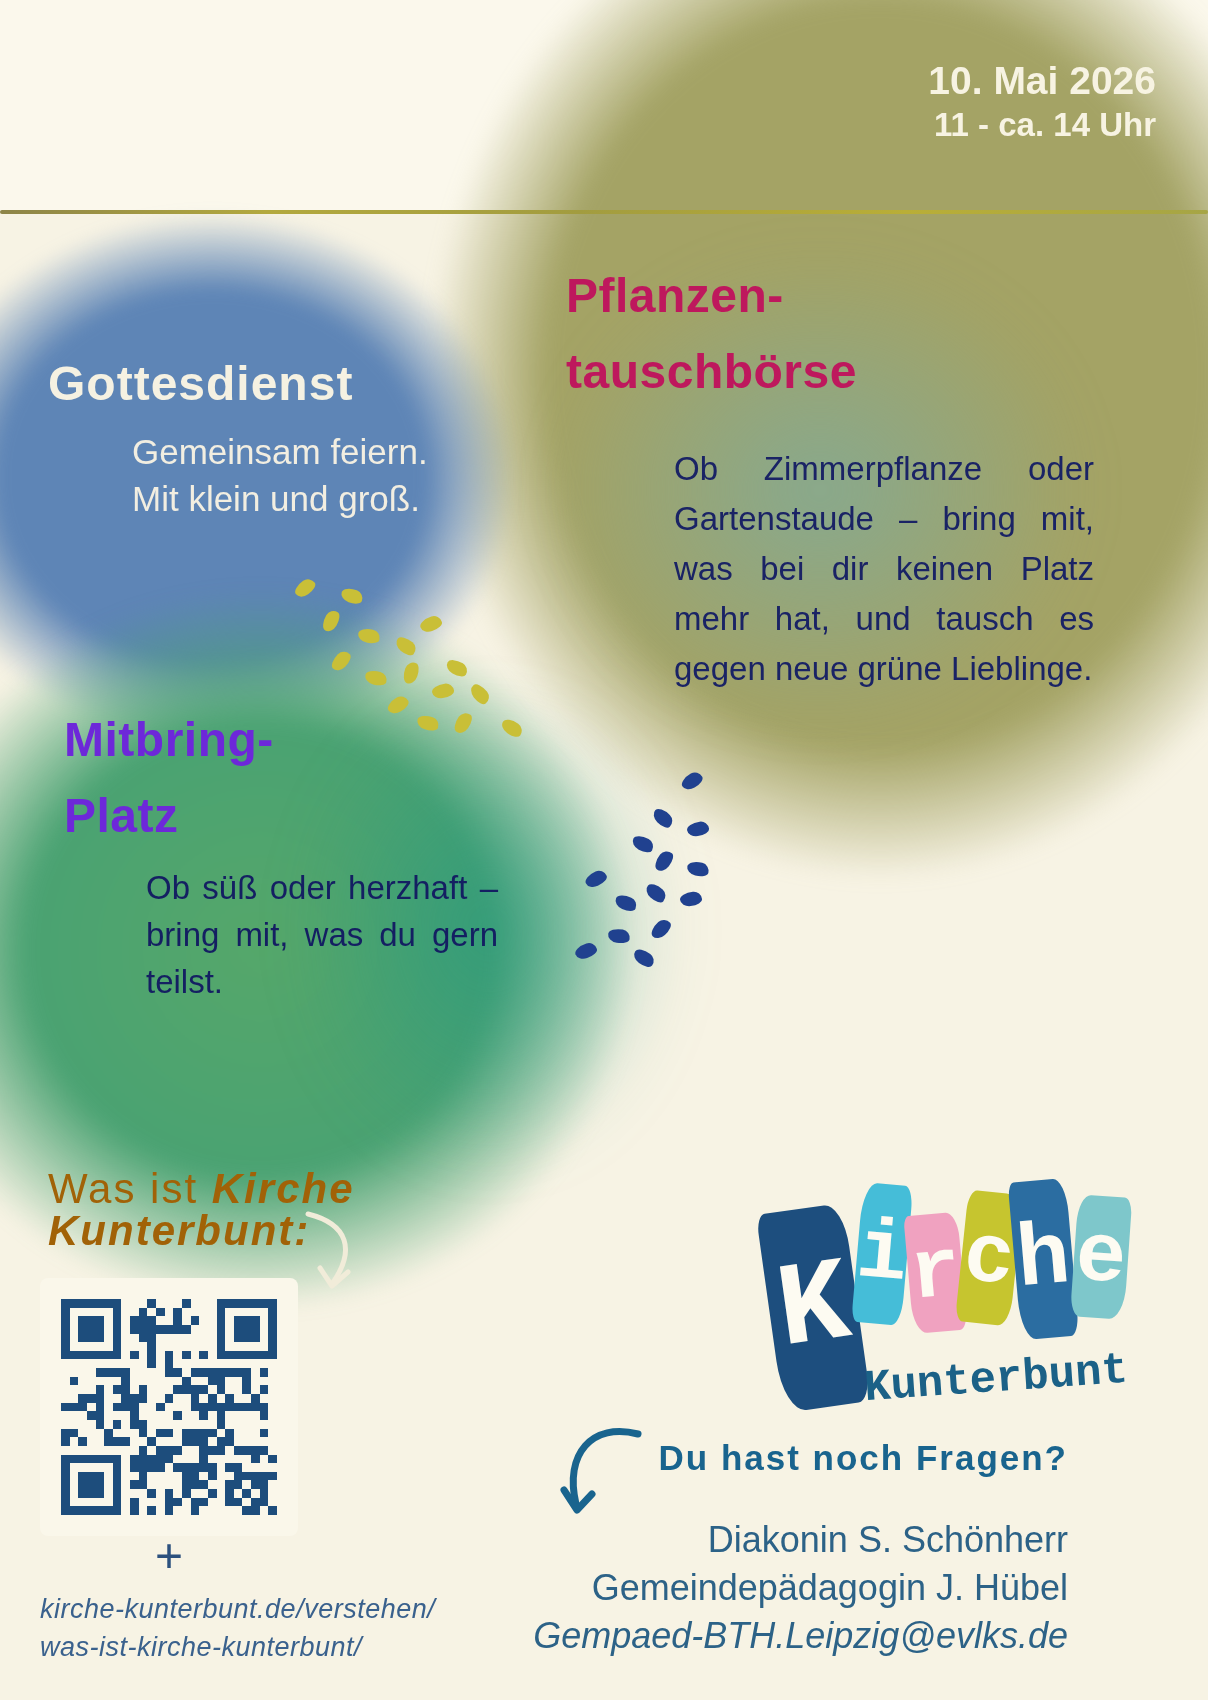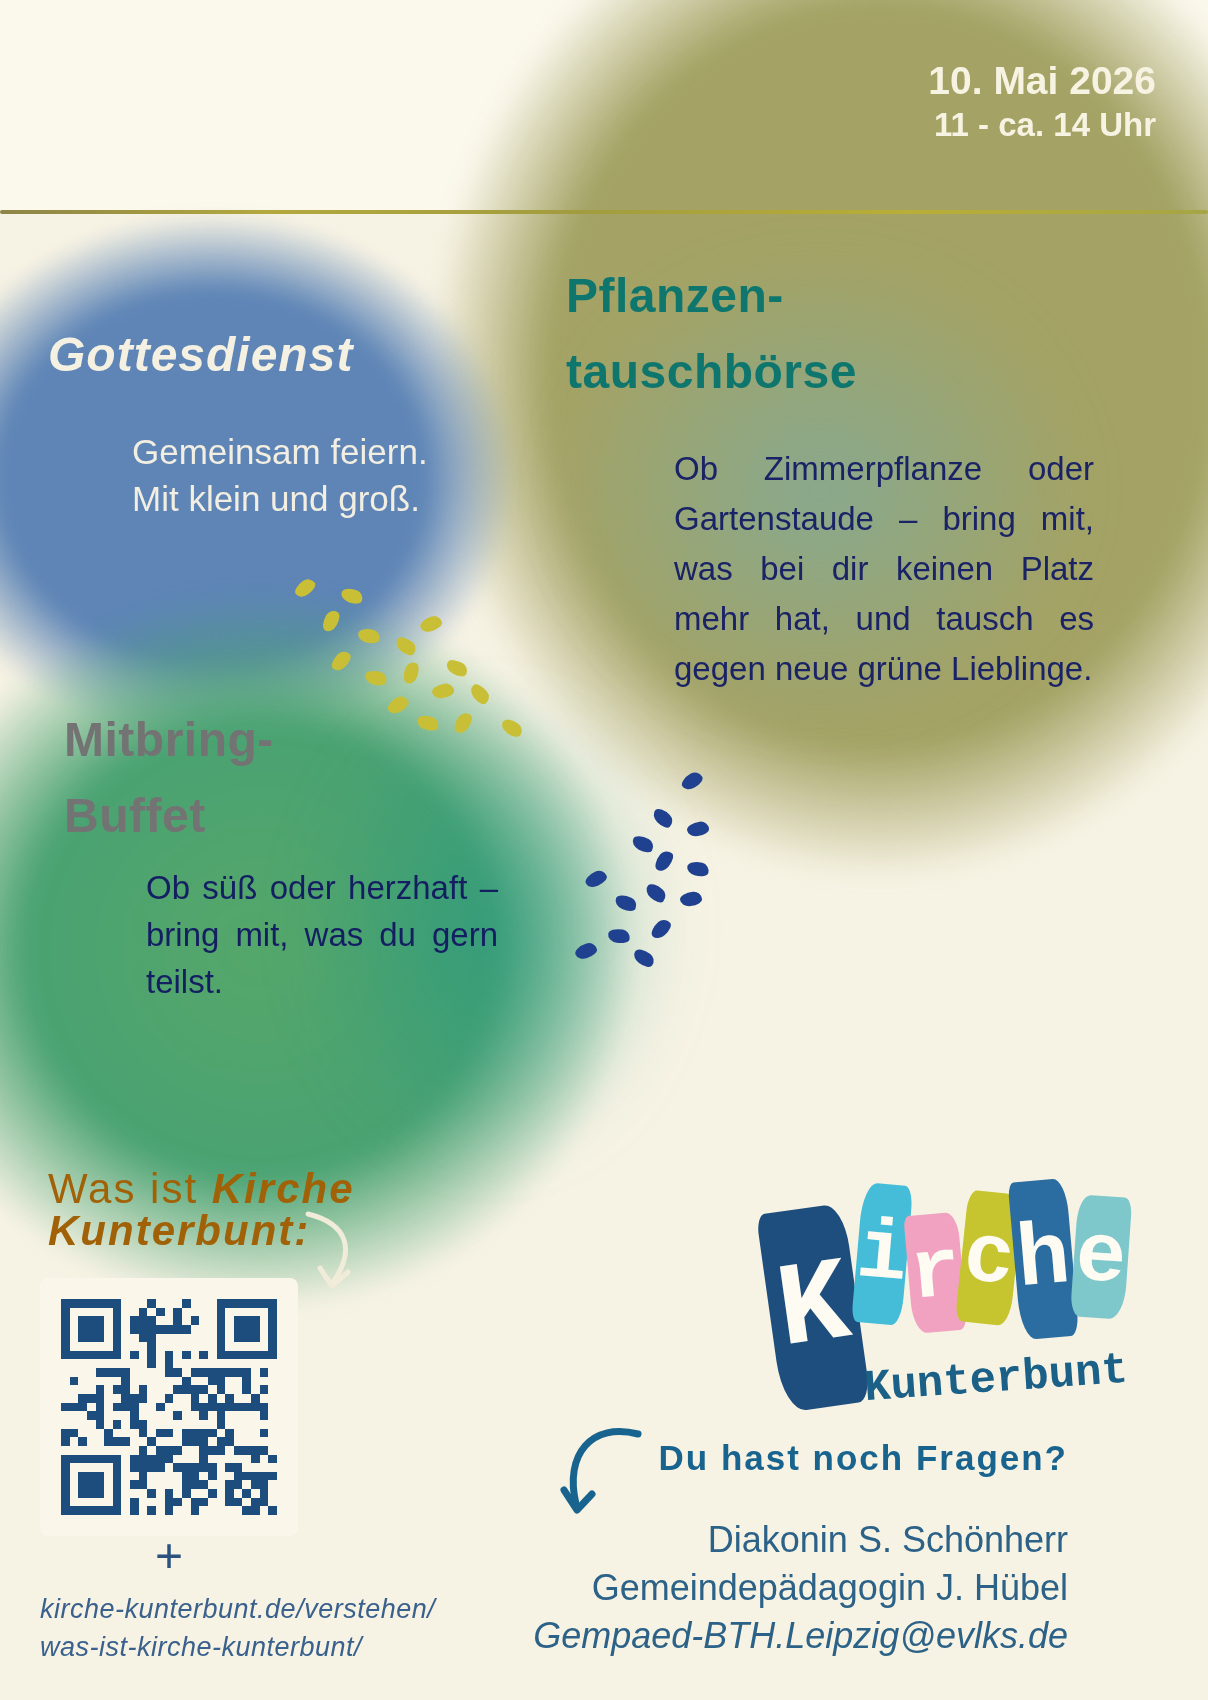--- a/index.html
+++ b/index.html
@@ -42,28 +42,28 @@
     background:linear-gradient(90deg,#8d8448,#b3a93e 22%,#a29c3f 48%,#b9ae37 75%,#a6a545);
     border-radius:2px;
   }
   
   .address{position:absolute;left:48px;top:50px;color:#2f4b72;font-size:34px;line-height:44px;letter-spacing:0.5px;font-weight:400;}
   .date-block{position:absolute;right:52px;top:58px;text-align:right;color:#f7f3e2;font-weight:700;}
   .date-line{font-size:39px;line-height:46px;}
   .time-line{font-size:33px;line-height:42px;margin-left:15px;}
   
   .h-cream{position:absolute;color:#f5f1e2;font-size:48px;font-weight:700;letter-spacing:1px;}
-  .h-navy{position:absolute;color:#0f766e;font-size:48px;font-weight:700;line-height:76px;letter-spacing:0.5px;}
+  .h-navy{position:absolute;color:#be185d;font-size:48px;font-weight:700;line-height:76px;letter-spacing:0.5px;}
   .t-cream{position:absolute;color:#f2eee1;font-size:35px;line-height:47px;}
   .p-navy{position:absolute;color:#1a2365;font-size:33px;line-height:50px;text-align:justify;}
-  .title-gottesdienst{left:48px;top:327px;font-style:italic;}
+  .title-gottesdienst{left:48px;top:356px;}
   .text-gottesdienst{left:132px;top:428px;}
   .title-pflanzen{left:566px;top:258px;}
   .body-pflanzen{left:674px;top:444px;width:420px;}
-  .title-mitbring{left:64px;top:702px;color:#737373;}
+  .title-mitbring{left:64px;top:702px;color:#6d28d9;}
   .body-buffet{left:146px;top:864px;width:352px;line-height:47px;color:#141f62;}
   
   .seed{position:absolute;width:22px;height:14px;border-radius:62% 38% 55% 45% / 48% 60% 40% 52%;}
   
   .qr-label{position:absolute;left:48px;top:1168px;width:310px;color:#a16207;font-size:42px;line-height:42px;letter-spacing:2px;}
   .qr-label .bi{font-weight:700;font-style:italic;}
   .arrow-white{position:absolute;left:296px;top:1208px;}
   .qr-box{position:absolute;left:40px;top:1278px;width:258px;height:258px;background:#faf7ea;border-radius:8px;display:flex;align-items:center;justify-content:center;}
   .plus{position:absolute;left:40px;top:1528px;width:258px;text-align:center;color:#2c517e;font-size:48px;font-weight:400;}
   .qr-url{position:absolute;left:40px;top:1590px;color:#3a618d;font-size:27px;line-height:38px;font-style:italic;letter-spacing:0.5px;}
@@ -117,21 +117,21 @@
   </div>
 
   <div class="h-navy title-pflanzen">
     <div>Pflanzen-</div>
     <div>tauschbörse</div>
   </div>
   <div class="p-navy body-pflanzen">Ob Zimmerpflanze oder Gartenstaude – bring mit, was bei dir keinen Platz mehr hat, und tausch es gegen neue grüne Lieblinge.</div>
 
   <div class="h-navy title-mitbring">
     <div>Mitbring-</div>
-    <div>Buffet</div>
+    <div>Platz</div>
   </div>
   <div class="p-navy body-buffet">Ob süß oder herzhaft – bring mit, was du gern teilst.</div>
 
   <div id="seed-layer">
       <div class="seed" style="left: 305px; top: 588px; background: rgb(201, 191, 55); transform: translate(-50%, -50%) rotate(-35deg);"></div>
       <div class="seed" style="left: 352px; top: 596px; background: rgb(201, 191, 55); transform: translate(-50%, -50%) rotate(20deg);"></div>
       <div class="seed" style="left: 331px; top: 621px; background: rgb(201, 191, 55); transform: translate(-50%, -50%) rotate(-60deg);"></div>
       <div class="seed" style="left: 369px; top: 636px; background: rgb(201, 191, 55); transform: translate(-50%, -50%) rotate(12deg);"></div>
       <div class="seed" style="left: 406px; top: 646px; background: rgb(201, 191, 55); transform: translate(-50%, -50%) rotate(40deg);"></div>
       <div class="seed" style="left: 431px; top: 624px; background: rgb(201, 191, 55); transform: translate(-50%, -50%) rotate(-18deg);"></div>

